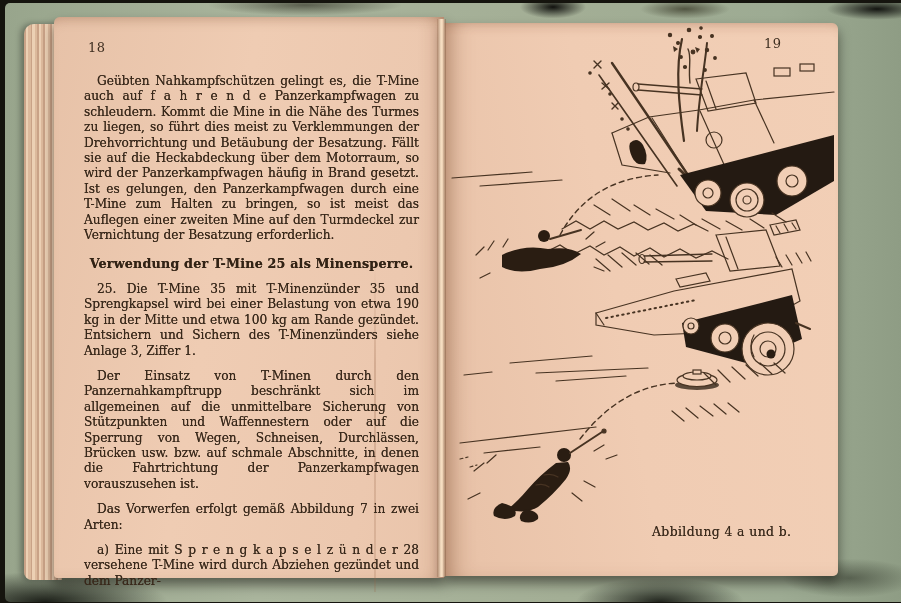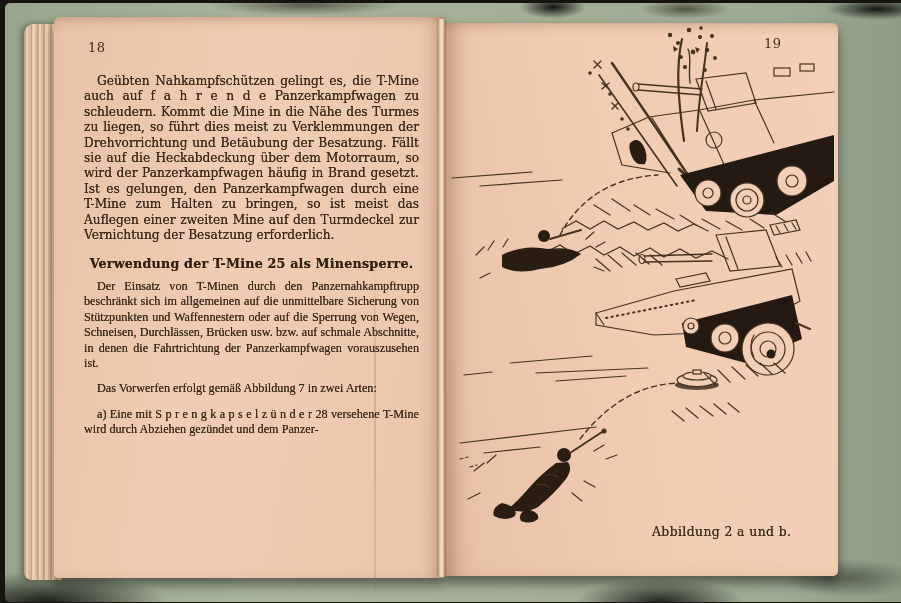--- a/index.html
+++ b/index.html
@@ -33,41 +33,42 @@
   .crease-left{position:absolute;left:320px;top:250px;width:2px;height:325px;
     background:linear-gradient(180deg,transparent,rgba(150,100,70,.28) 30%,rgba(150,100,70,.2));}
   
   .pagenum{position:absolute;font-size:13px;color:#3e2e20;letter-spacing:.5px;}
   .pn-left{left:34px;top:23px;}
   .pn-right{left:320px;top:13px;}
   .textcol{position:absolute;left:20px;top:47px;width:355px;color:#38281a;
     font-size:12.2px;line-height:15.4px;text-align:justify;
     text-shadow:0 0 .5px rgba(56,40,26,.85);}
   .textcol p{margin:10px;text-indent:13px;}
-  .textcol p.gap{margin-top:4px;font-family:Liberation Serif, serif;}
+  .textcol p.gap{margin-top:4px;}
   .textcol h3{font-size:12.7px;text-align:center;margin:13px 0 7px;text-indent:0;
     letter-spacing:.2px;color:#322315;}
   .caption{position:absolute;left:208px;top:501px;font-size:12.4px;color:#3a2a1c;
     letter-spacing:.4px;text-shadow:0 0 .5px rgba(56,40,26,.8);}
   .illu{position:absolute;left:0;top:0;}
   .illu path,.illu line,.illu circle,.illu ellipse,.illu polyline,.illu rect{vector-effect:none;}
 </style>
 </head>
 <body>
 
 <div class="scene">
   <div class="cover"></div>
   <div class="page-edges"></div>
 
   <div class="page page-left">
     <div class="pagenum pn-left">18</div>
     <div class="crease-left"></div>
     <div class="textcol">
       <p>Geübten Nahkampfschützen gelingt es, die T-Mine auch auf f a h r e n d e Panzerkampfwagen zu schleudern. Kommt die Mine in die Nähe des Turmes zu liegen, so führt dies meist zu Verklemmungen der Drehvorrichtung und Betäubung der Besatzung. Fällt sie auf die Heckabdeckung über dem Motorraum, so wird der Panzerkampfwagen häufig in Brand gesetzt. Ist es gelungen, den Panzerkampfwagen durch eine T-Mine zum Halten zu bringen, so ist meist das Auflegen einer zweiten Mine auf den Turmdeckel zur Vernichtung der Besatzung erforderlich.</p>
       <h3>Verwendung der T-Mine 25 als Minensperre.</h3>
+      <p>25. Die T-Mine 35 mit T-Minenzünder 35 und Sprengkapsel wird bei einer Belastung von etwa 190 kg in der Mitte und etwa 100 kg am Rande gezündet. Entsichern und Sichern des T-Minenzünders siehe Anlage 3, Ziffer 1.</p>
       <p class="gap">Der Einsatz von T-Minen durch den Panzernahkampftrupp beschränkt sich im allgemeinen auf die unmittelbare Sicherung von Stützpunkten und Waffennestern oder auf die Sperrung von Wegen, Schneisen, Durchlässen, Brücken usw. bzw. auf schmale Abschnitte, in denen die Fahrtrichtung der Panzerkampfwagen vorauszusehen ist.</p>
       <p class="gap">Das Vorwerfen erfolgt gemäß Abbildung 7 in zwei Arten:</p>
       <p class="gap">a) Eine mit S p r e n g k a p s e l z ü n d e r  28 versehene T-Mine wird durch Abziehen gezündet und dem Panzer-</p>
     </div>
   </div>
 
   <div class="page page-right">
     <div class="pagenum pn-right">19</div>
 
     <svg class="illu" width="394" height="520" viewBox="0 0 394 520" fill="none" stroke="#473322" stroke-width="1.2" stroke-linecap="round">
@@ -198,17 +199,17 @@
         <circle cx="160" cy="408" r="2" fill="#473322"></circle>
         <path d="M112,440 Q96,452 84,466 Q74,478 64,486 Q80,492 94,484 Q110,471 122,456 Q129,446 124,439 Z" fill="#2a1d12" stroke="none"></path>
         <path d="M58,480 q-11,5 -8,13 q11,6 21,0 q4,-9 -13,-13 Z" fill="#2a1d12" stroke="none"></path>
         <path d="M82,486 q-9,6 -5,12 q10,4 17,-2 q2,-7 -12,-10 Z" fill="#2a1d12" stroke="none"></path>
         <path d="M100,452 q8,-2 14,2 M92,462 q8,-2 13,2"></path>
         <path d="M40,440 l-10,8 M52,432 l-9,8 M150,428 l10,-6 M162,436 l11,-4 M36,470 l-12,6 M128,470 l10,8 M140,458 l11,6"></path>
         <path d="M16,436 l8,-2 M26,444 l7,-2" stroke-dasharray="3 3"></path>
       </g>
     </svg>
 
-    <div class="caption">Abbildung 2 a und b.</div>
+    <div class="caption">Abbildung 4 a und b.</div>
   </div>
 
   <div class="gutter"></div>
 </div>
 
 </body></html>

